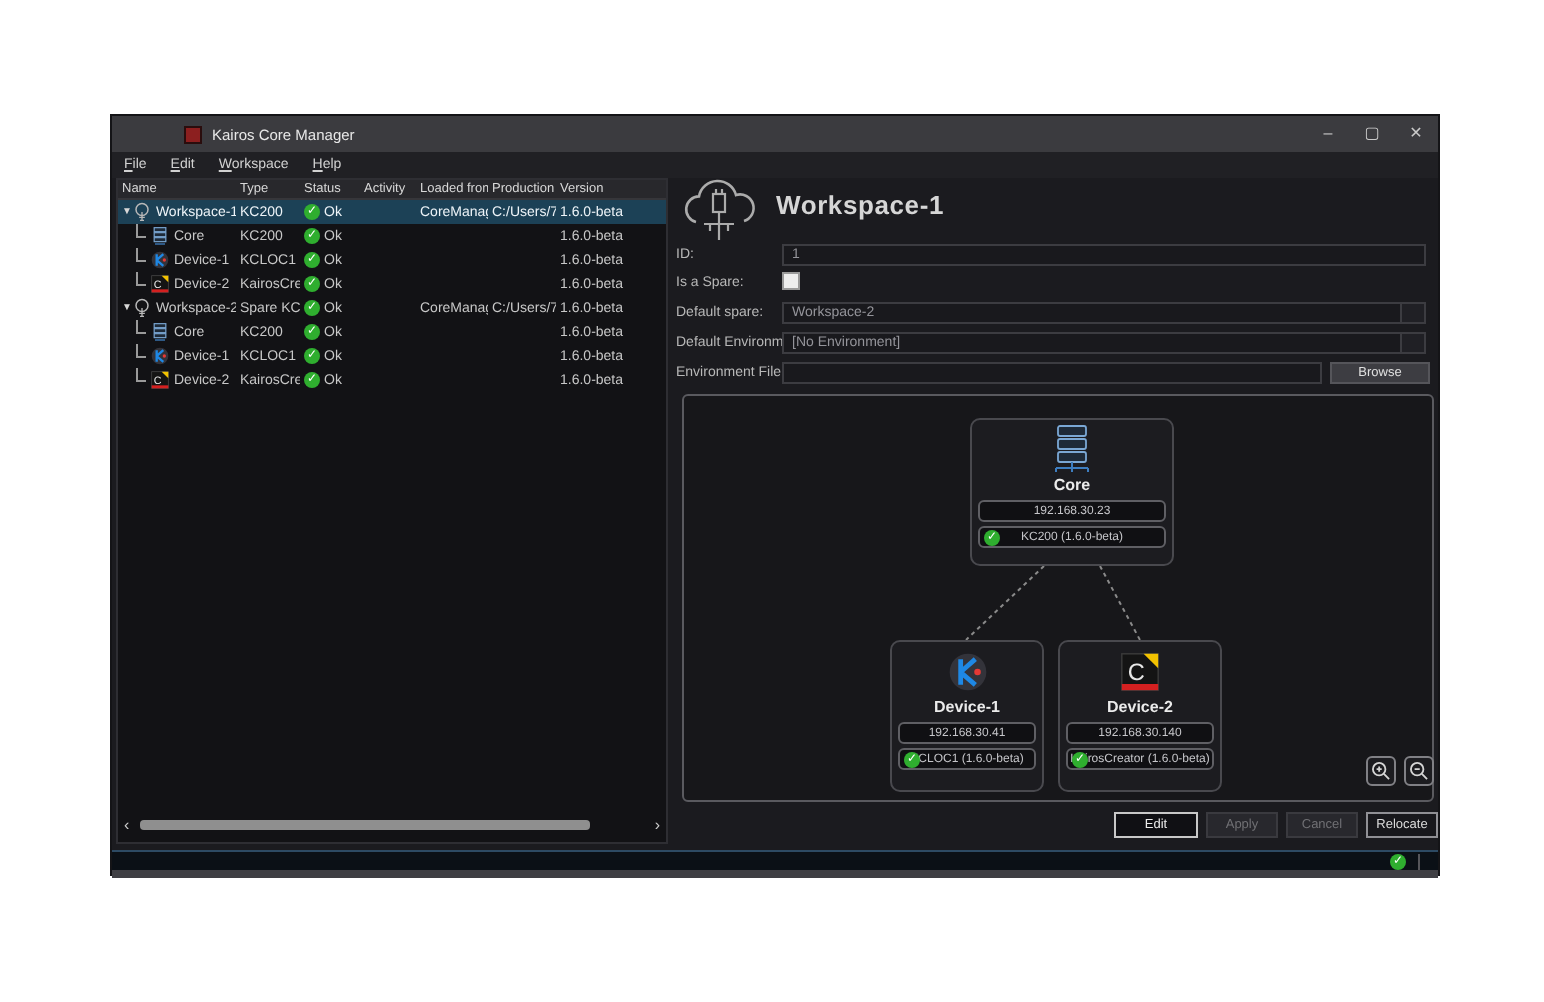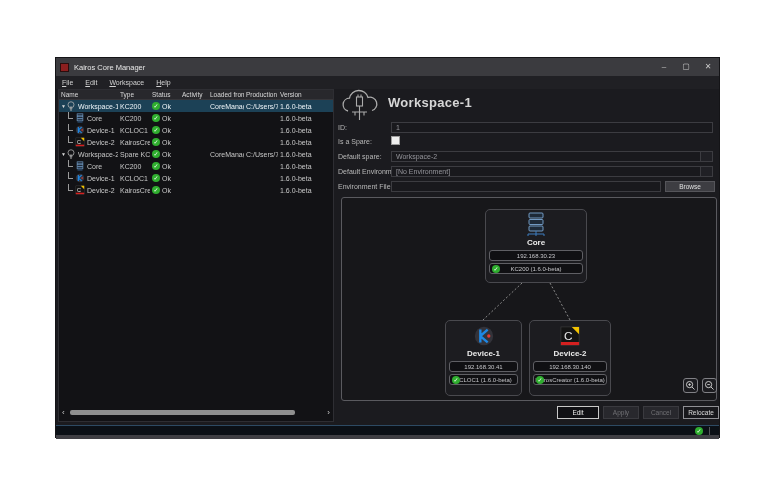--- a/index.html
+++ b/index.html
@@ -4,21 +4,21 @@
 <style>
   * { margin:0; padding:0; box-sizing:border-box; }
   html,body { width:772px; height:501px; background:#ffffff; overflow:hidden;
               font-family:"Liberation Sans", sans-serif; }
 
   .window { position:absolute; left:55px; top:57px; width:665px; height:381px;
             background:#1b1b1f; border:1px solid #141417; }
 
   
   .titlebar { position:absolute; left:0; top:0; width:100%; height:18px; background:#3b3b3f;
-              display:flex; align-items:center; }
+              display:flex; align-items:center;padding-left:32px; }
   .app-icon { width:9px; height:9px; margin-left:4px; background:#8c1f1f; border:1px solid #2a0d0d; }
   .title-text { font-size:7.5px; color:#e8e8e8; margin-left:5px; }
   .win-controls { position:absolute; right:0; top:0; height:18px; display:flex; }
   .win-btn { width:22px; height:18px; line-height:18px; text-align:center; color:#c9c9c9; font-size:8px; cursor:default; }
 
   
   .menubar { position:absolute; left:0; top:18px; width:100%; height:13px; background:#202024;
              display:flex; align-items:center; }
   .menu-item { display:inline-block; font-size:7px; color:#d2d2d2; padding:0 6px; }
   .menu-item::first-letter { text-decoration:underline; }

